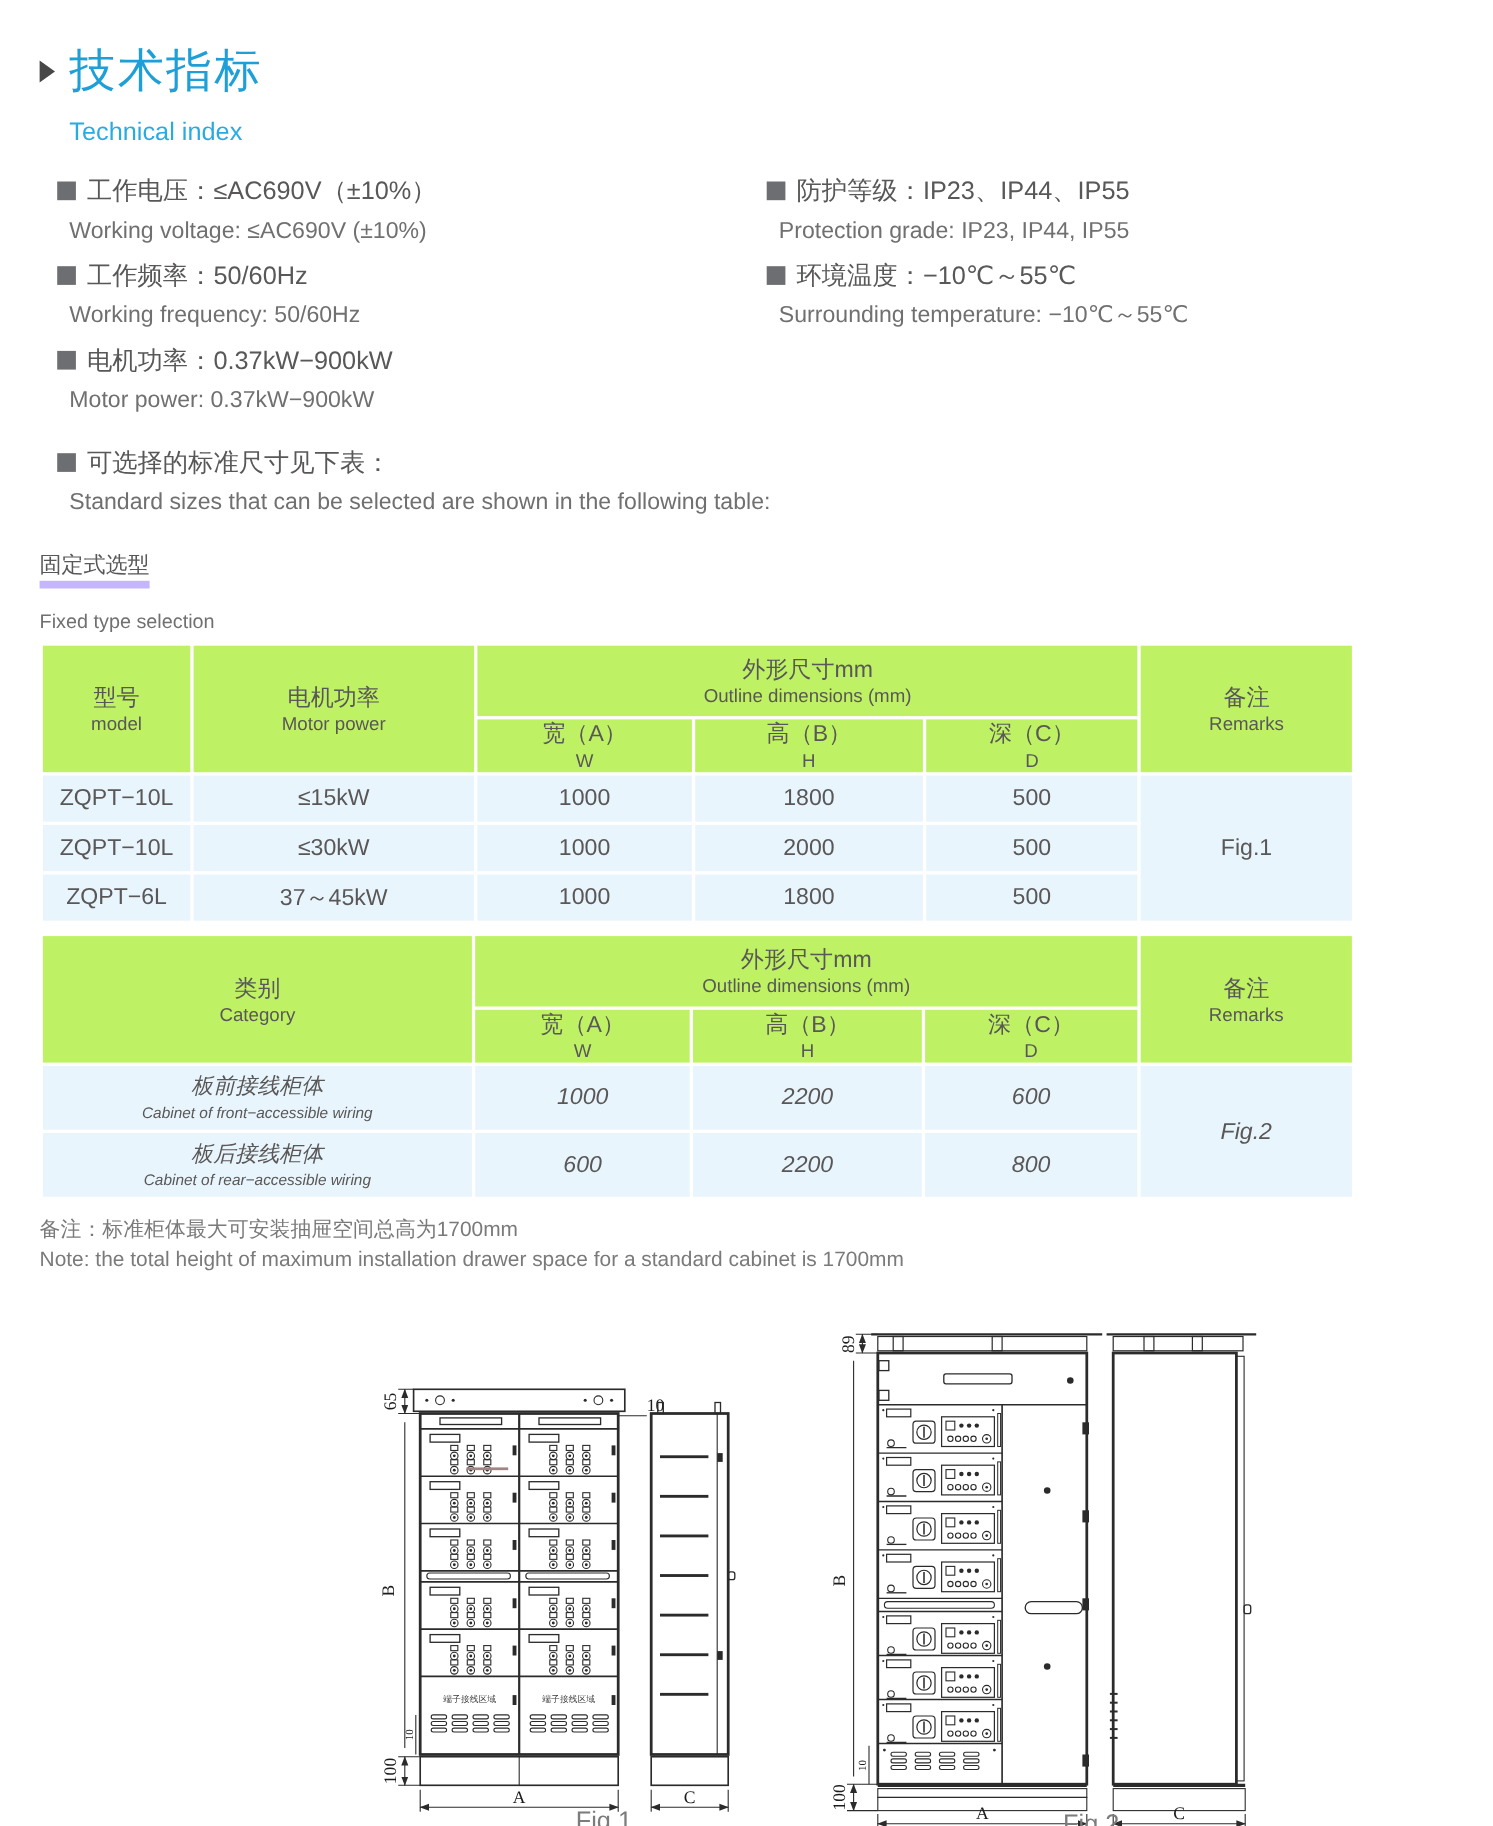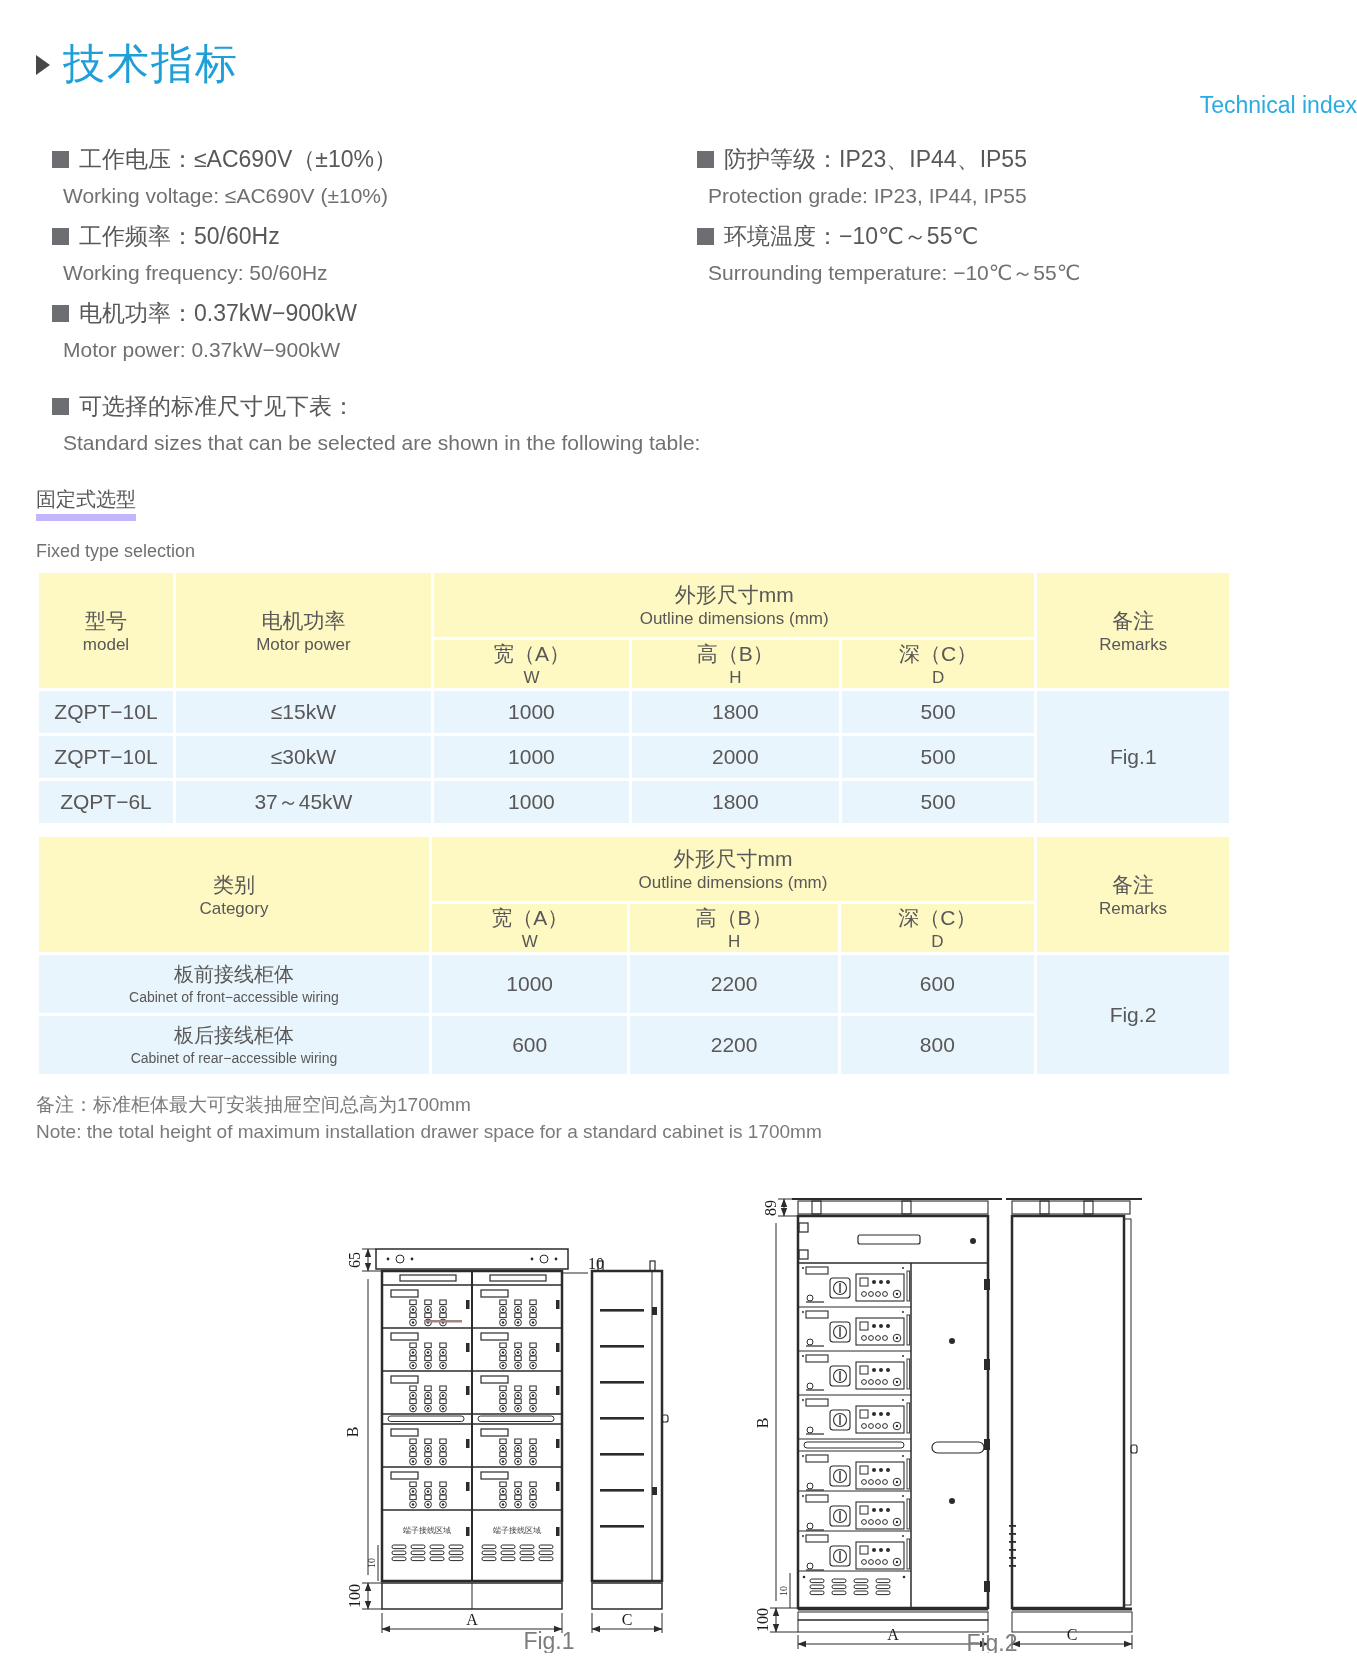--- a/index.html
+++ b/index.html
@@ -10,21 +10,21 @@
     padding:36px 0 0 36px; overflow:hidden;
   }
   
   .title-row { display:flex; align-items:center; }
   .tri {
     width:0; height:0; border-left:14px solid #474747;
     border-top:10px solid transparent; border-bottom:10px solid transparent;
     margin-right:13px; margin-top:2px;
   }
   .title-cn { font-size:42px; font-weight:500; color:#1e9fd8; letter-spacing:2px; }
-  .title-en { font-size:23px; color:#29abe2; margin-left:27px; margin-top:0;text-align:right; }
+  .title-en { font-size:23px; color:#29abe2; margin-left:27px; margin-top:14px; }
 
   
   .specs { display:flex; margin-top:22px; }
   .specs .col-left { width:645px; }
   .spec-item { margin-bottom:5px; }
   .spec-cn { display:flex; align-items:flex-start; font-size:23px; color:#595757; line-height:37px;padding-left:16px; }
   .bullet { flex:0 0 17px; height:17px; background:#6d6e71; margin:10px 10px 0 0; }
   .spec-en { font-size:21px; color:#717071; line-height:35px; padding-left:27px; }
   .spec-full { margin-top:16px; }
 
@@ -34,26 +34,26 @@
   .section-en { font-size:18px; color:#717071; margin-top:20px; }
 
   
   table.spec-table {
     border-collapse:separate; border-spacing:3px; width:1196px;
     table-layout:fixed; margin-top:8px;
   }
   table.spec-table th, table.spec-table td {
     text-align:center; vertical-align:middle; font-weight:normal; color:#595757;
   }
-  table.spec-table thead th { background:#fef9c3; }
+  table.spec-table thead th { background:#bef264; }
   table.spec-table tbody td { background:#e9f5fc; font-size:21px; }
   .hrow1 th.grp { height:64px; }
   .hrow2 th { height:46px; }
   .t1 tbody tr td { height:42px; }
-  .t2 tbody tr td { height:58px; }
+  .t2 tbody tr td { height:58px;font-style:italic; }
   .th-cn { font-size:21px; line-height:27px; }
   .th-en { font-size:17px; line-height:21px; }
   .cell-cn { font-size:20px; line-height:26px; }
   .cell-en { font-size:14px; line-height:21px; color:#595757; }
 
   
   .note { margin-top:14px; }
   .note-cn { font-size:19px; color:#7a7a7a; line-height:27px; }
   .note-en { font-size:19px; color:#7a7a7a; line-height:27px; }
 

